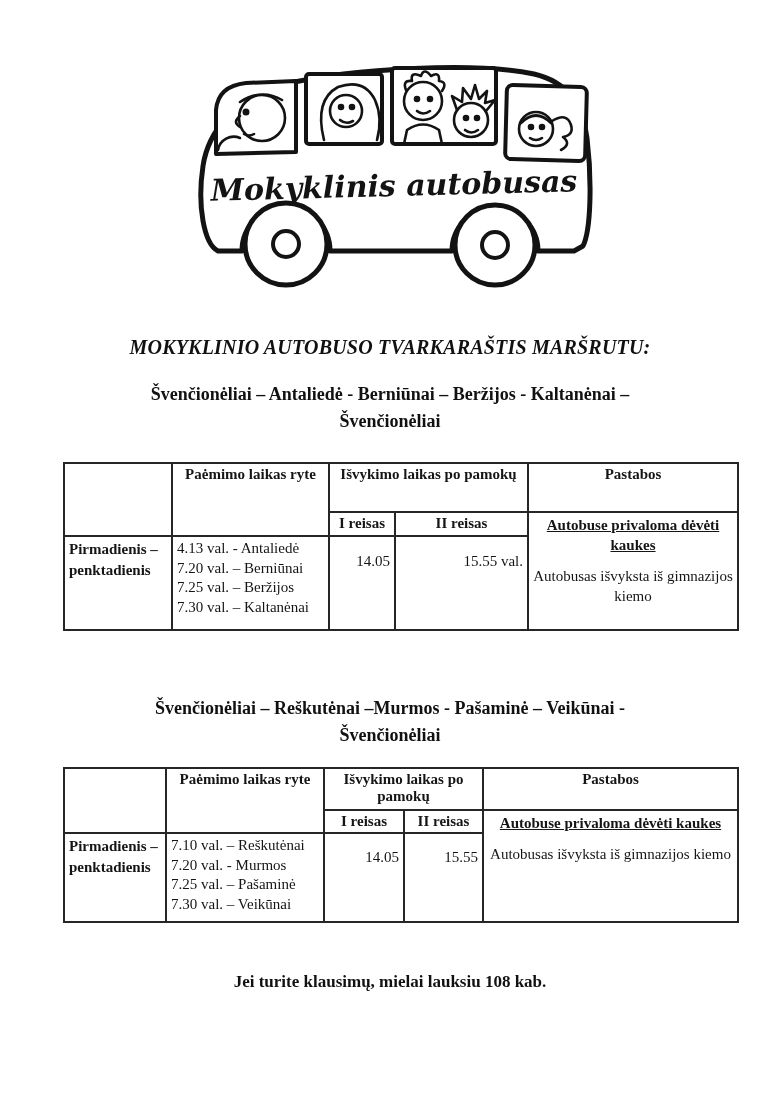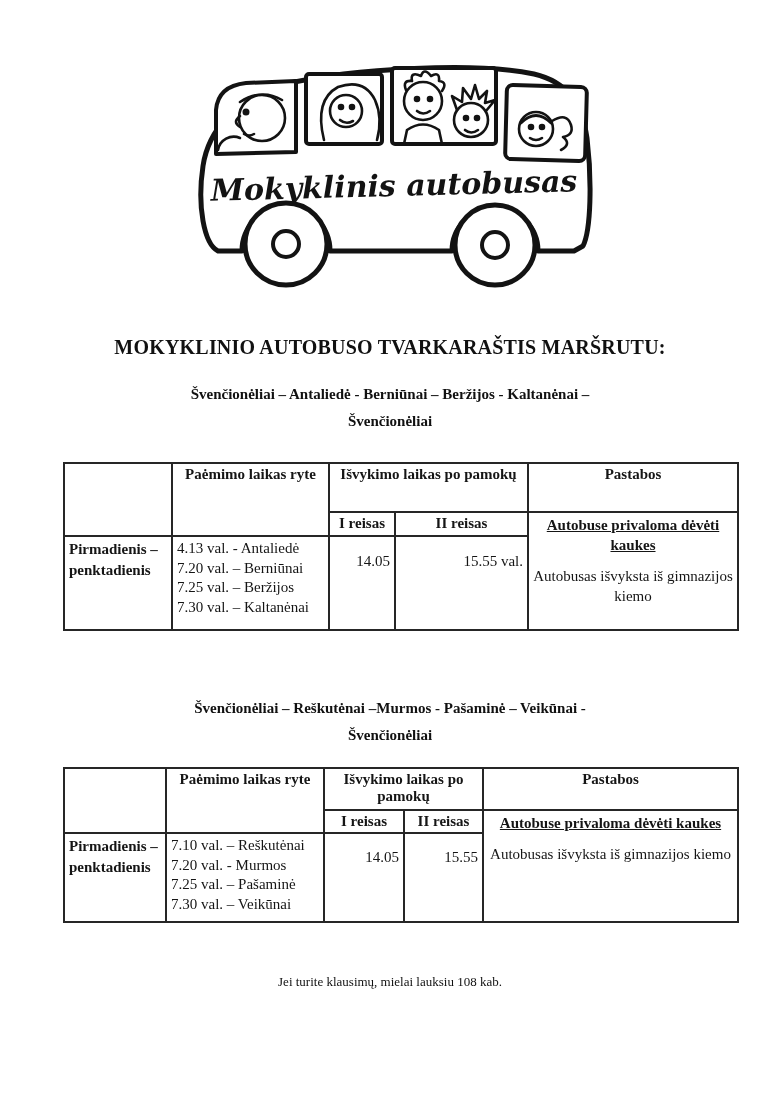--- a/index.html
+++ b/index.html
@@ -9,25 +9,25 @@
     background:#ffffff;
     font-family:"Liberation Serif", serif;
     color:#111;
     overflow:hidden;
   }
   
   .bus-wrap{position:absolute;top:38px;left:178px;width:424px;height:262px;}
   
   .doc-title{
     position:absolute;top:336px;left:0;width:780px;
-    text-align:center;font-weight:bold;font-size:20px;letter-spacing:.2px;
+    text-align:center;font-weight:bold;font-size:20px;letter-spacing:.2px;font-style:italic;
   }
   .route-heading{
     position:absolute;left:40px;width:700px;
-    text-align:center;font-weight:bold;font-size:15px;line-height:27px;
+    text-align:center;font-weight:bold;font-size:18px;line-height:27px;
   }
   .route-heading.r1{top:381px;}
   .route-heading.r2{top:695px;}
   
   table.sched{
     position:absolute;left:63px;
     border-collapse:collapse;table-layout:fixed;
     width:674px;font-size:15px;color:#151515;
   }
   table.t1{top:462px;}
@@ -53,21 +53,21 @@
   td.times{padding-left:8px;padding-top:3px;line-height:19.5px;white-space:nowrap;}
   td.trip{text-align:right;}
   .t1 td.trip{padding-top:16px;}
   .t2 td.trip{padding-top:15px;}
   td.notes{text-align:center;padding-top:2px;}
   .notes-rule{font-weight:bold;text-decoration:underline;line-height:20px;}
   .notes-info{margin-top:11px;line-height:20px;}
   
   .footer{
     position:absolute;top:968px;left:0;width:780px;
-    text-align:center;font-weight:normal;font-size:13px;line-height:28px;
+    text-align:center;font-weight:bold;font-size:17px;line-height:28px;
   }
 </style>
 </head>
 <body>
 
 <div class="page">
 
   <div class="bus-wrap">
     <svg width="424" height="262" viewBox="0 0 424 262" fill="none" stroke="#131313" stroke-linecap="round" stroke-linejoin="round">
 

